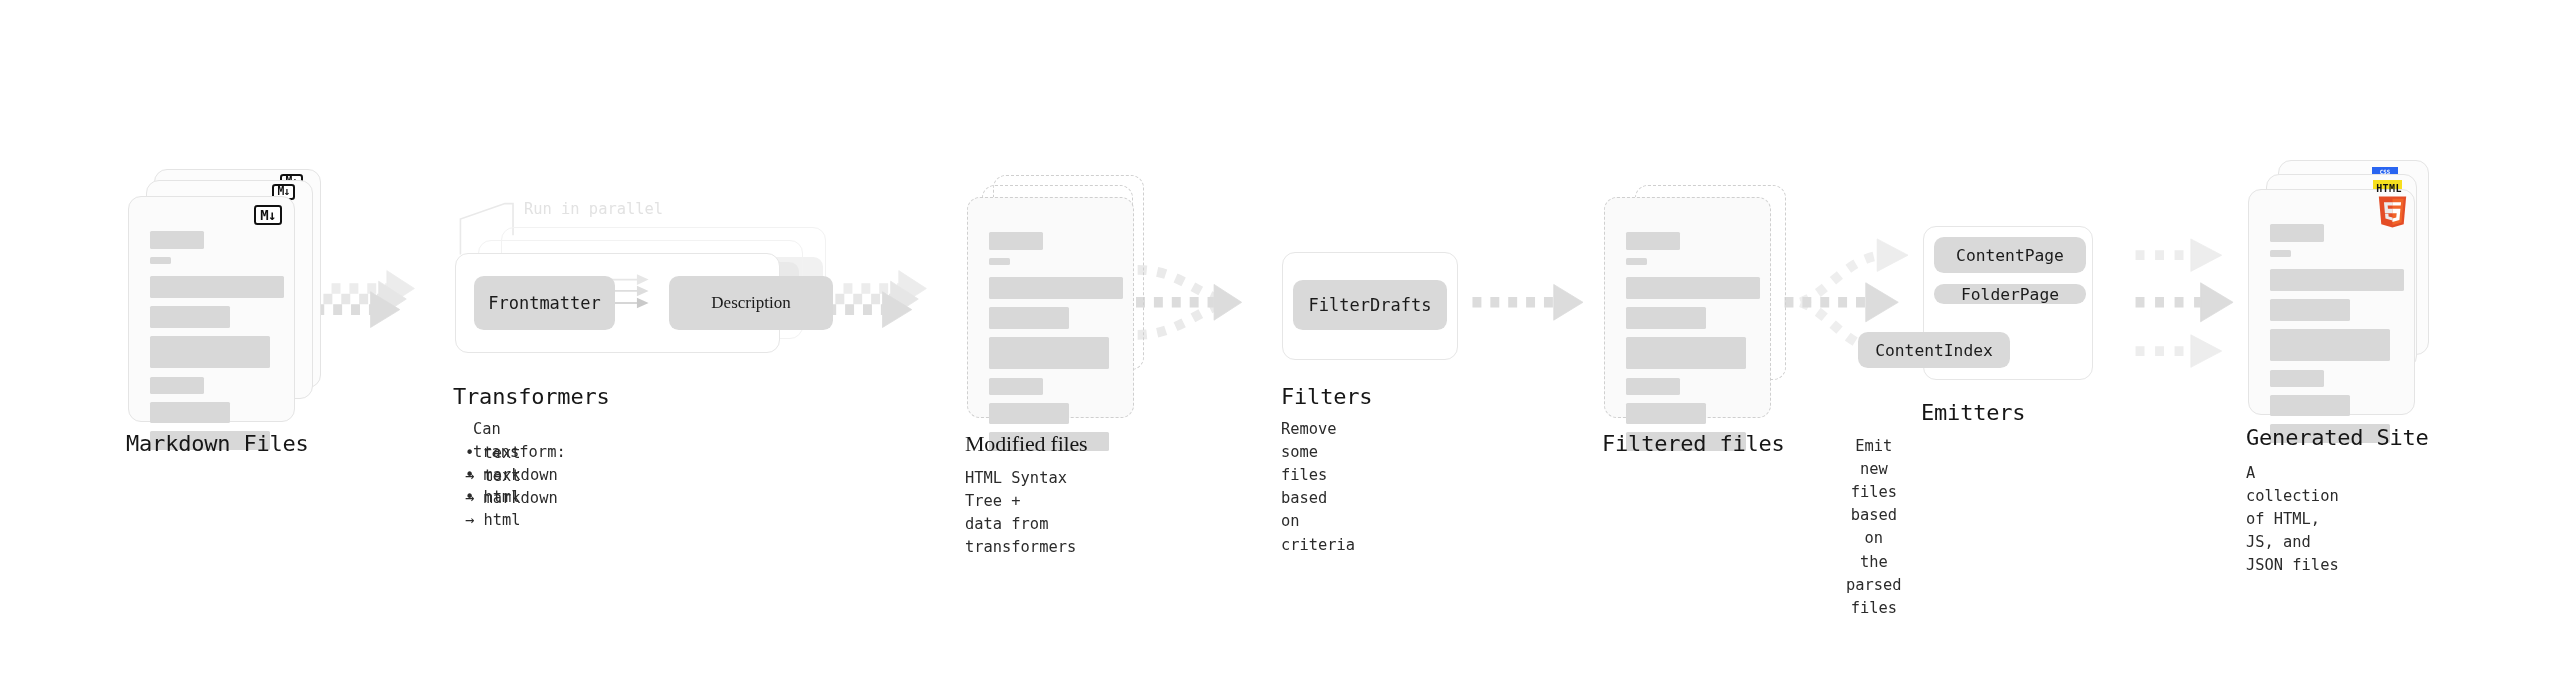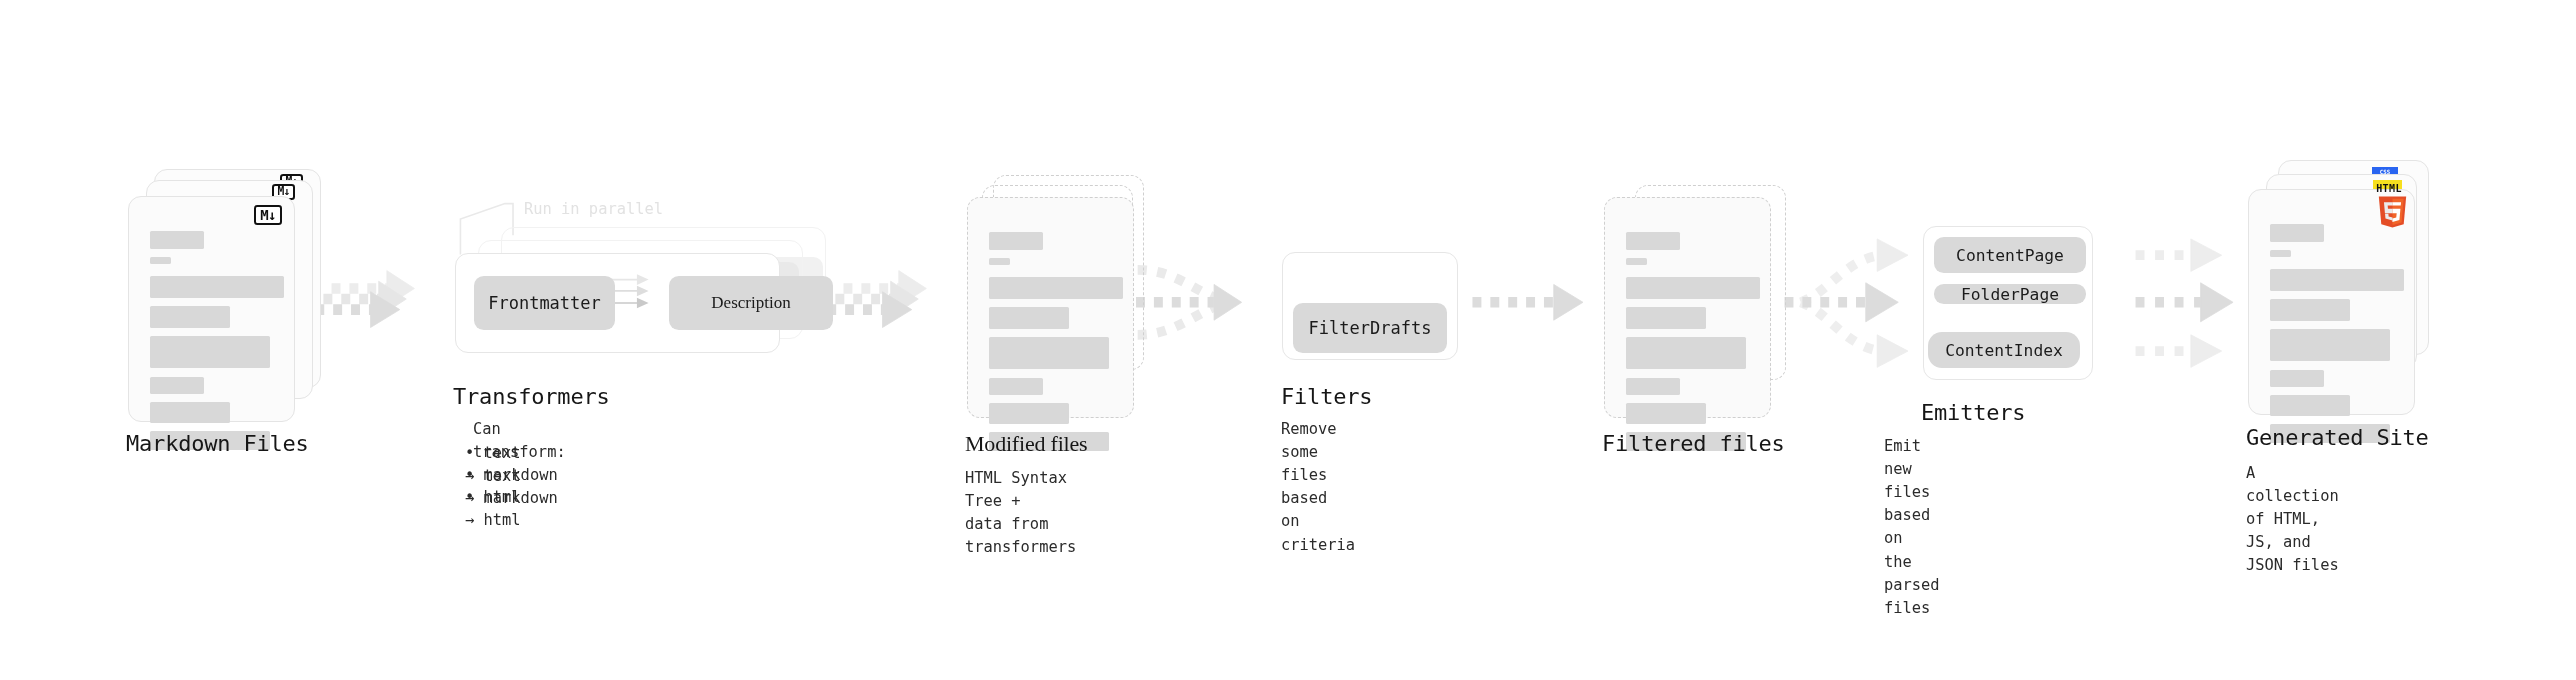--- a/index.html
+++ b/index.html
@@ -229,21 +229,21 @@
         <div class="bar" style="width:120px;height:19.5px;"></div>
       </div>
     </div>
     <div class="title" style="left:965px;top:431px;font-family:Liberation Serif, serif;">Modified files</div>
     <div class="desc" style="left:965px;top:467px;">HTML Syntax Tree +
 data from transformers</div>
   </div>
 
   <div class="node">
     <div class="gbox" style="left:1282px;top:252px;width:176px;height:108px;"></div>
-    <div class="pill" style="left:1293px;top:280px;width:154px;height:50px;margin-top:23px;">FilterDrafts</div>
+    <div class="pill" style="left:1293px;top:280px;width:154px;height:50px;">FilterDrafts</div>
     <div class="title" style="left:1281px;top:384px;">Filters</div>
     <div class="desc" style="left:1281px;top:418px;">Remove some files based
 on criteria</div>
   </div>
 
   <div class="node">
     <div class="card dashed" style="left:1635px;top:185px;width:151px;height:195px;background:transparent;"></div>
     <div class="card dashed" style="left:1604px;top:197px;width:167px;height:221px;">
       <div class="bars">
         <div class="bar" style="width:54px;"></div>
@@ -256,23 +256,23 @@
         <div class="bar" style="width:120px;height:19.5px;"></div>
       </div>
     </div>
     <div class="title" style="left:1602px;top:431px;">Filtered files</div>
   </div>
 
   <div class="node">
     <div class="gbox" style="left:1923px;top:226px;width:170px;height:154px;"></div>
     <div class="pill" style="left:1934px;top:237px;width:152px;height:36px;font-size:16.3px;">ContentPage</div>
     <div class="pill" style="left:1934px;top:284px;width:152px;height:20px;font-size:16.3px;">FolderPage</div>
-    <div class="pill" style="left:1928px;top:332px;width:152px;height:36px;font-size:16.3px;border-radius:14px;">ContentIndex</div>
+    <div class="pill" style="left:1858px;top:332px;width:152px;height:36px;font-size:16.3px;">ContentIndex</div>
     <div class="title" style="left:1921px;top:400px;">Emitters</div>
-    <div class="desc" style="left:1884px;top:435px;">Emit new files based on
+    <div class="desc" style="left:1846px;top:435px;text-align:center;">Emit new files based on
 the parsed files</div>
   </div>
 
   <div class="node">
 
     <div class="card ghost" style="left:2278px;top:160px;width:151px;height:195px;"></div>
     <div class="cssbadge" style="left:2372px;top:167px;">CSS</div>
 
     <div class="card ghost" style="left:2266px;top:174px;width:151px;height:195px;"></div>
     <div class="jsbadge" style="left:2373px;top:180px;"></div>

